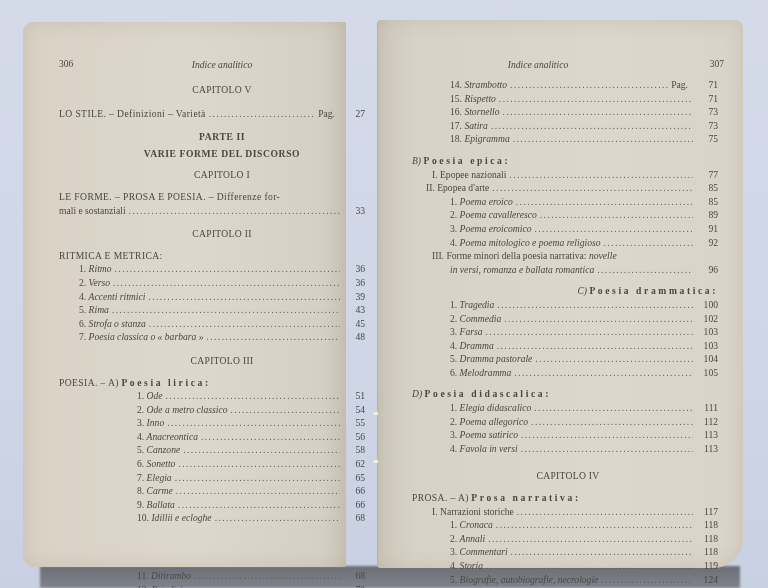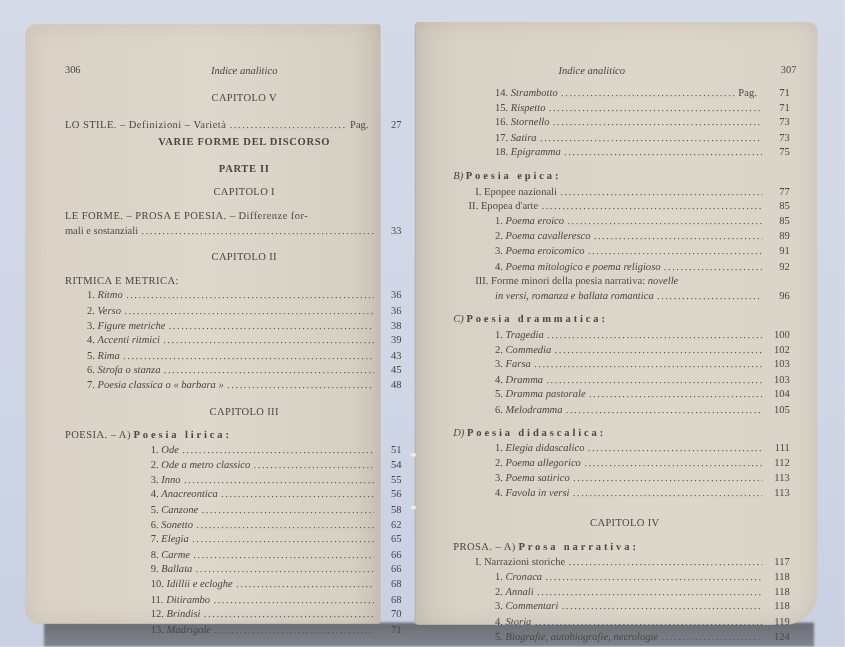--- a/index.html
+++ b/index.html
@@ -78,22 +78,22 @@
     </div>
 
     <p class="heading" style="margin-bottom:10px;">CAPITOLO V</p>
     <div class="row" style="margin-left:-20px;">
       <span class="label sc">LO STILE. – Definizioni – Varietà</span>
       <span class="dots"></span>
       <span class="pag">Pag.</span>
       <span class="page-num">27</span>
     </div>
 
+    <p class="heading big" style="margin-top:10px;">PARTE II</p>
     <p class="heading big" style="margin-top:3px;">VARIE FORME DEL DISCORSO</p>
-    <p class="heading big" style="margin-top:10px;">PARTE II</p>
 
     <p class="heading cap">CAPITOLO I</p>
     <div class="wrap-line sc" style="margin-left:-20px;">LE FORME. – PROSA E POESIA. – Differenze for-</div>
     <div class="row" style="margin-left:-20px;">
       <span class="label">mali e sostanziali</span>
       <span class="dots"></span>
       <span class="page-num">33</span>
     </div>
 
     <p class="heading cap" style="margin-top:10px;">CAPITOLO II</p>
@@ -103,25 +103,20 @@
           <span class="label"><span>1.</span> <span class="italic">Ritmo</span></span>
           <span class="dots"></span>
           <span class="page-num">36</span>
         </div>
         <div class="row" style="padding-left: 0px;">
           <span class="label"><span>2.</span> <span class="italic">Verso</span></span>
           <span class="dots"></span>
           <span class="page-num">36</span>
         </div>
         <div class="row" style="padding-left: 0px;">
-          <span class="label"><span>3.</span> <span class="italic">Figure metriche</span></span>
-          <span class="dots"></span>
-          <span class="page-num">38</span>
-        </div>
-        <div class="row" style="padding-left: 0px;">
           <span class="label"><span>4.</span> <span class="italic">Accenti ritmici</span></span>
           <span class="dots"></span>
           <span class="page-num">39</span>
         </div>
         <div class="row" style="padding-left: 0px;">
           <span class="label"><span>5.</span> <span class="italic">Rima</span></span>
           <span class="dots"></span>
           <span class="page-num">43</span>
         </div>
         <div class="row" style="padding-left: 0px;">
@@ -185,21 +180,21 @@
         <div class="row" style="padding-left: 58px;">
           <span class="label"><span>9.</span> <span class="italic">Ballata</span></span>
           <span class="dots"></span>
           <span class="page-num">66</span>
         </div>
         <div class="row" style="padding-left: 58px;">
           <span class="label"><span>10.</span> <span class="italic">Idillii e ecloghe</span></span>
           <span class="dots"></span>
           <span class="page-num">68</span>
         </div>
-        <div class="row" style="padding-left: 58px;">
+        <div class="row" style="padding-left: 58px; margin-top: 44px;">
           <span class="label"><span>11.</span> <span class="italic">Ditirambo</span></span>
           <span class="dots"></span>
           <span class="page-num">68</span>
         </div>
         <div class="row" style="padding-left: 58px;">
           <span class="label"><span>12.</span> <span class="italic">Brindisi</span></span>
           <span class="dots"></span>
           <span class="page-num">70</span>
         </div>
         <div class="row" style="padding-left: 58px;">
@@ -295,21 +290,21 @@
       <span>Forme minori della poesia narrativa:</span>
       <span class="italic">novelle</span>
     </div>
     <div class="row" style="padding-left:32px;">
       <span class="label italic">in versi, romanza e ballata romantica</span>
       <span class="dots"></span>
       <span class="page-num">96</span>
     </div>
 
     <div class="gap"></div>
-    <div class="section-title" style="margin-left:-6px;">
+    <div class="section-title" style="margin-left:-6px;text-align:right;">
       <span class="italic">C)</span>
       <span class="spaced">Poesia drammatica:</span>
     </div>
     <div id="dramm-list">
         <div class="row" style="padding-left: 32px;">
           <span class="label"><span>1.</span> <span class="italic">Tragedia</span></span>
           <span class="dots"></span>
           <span class="page-num">100</span>
         </div>
         <div class="row" style="padding-left: 32px;">

